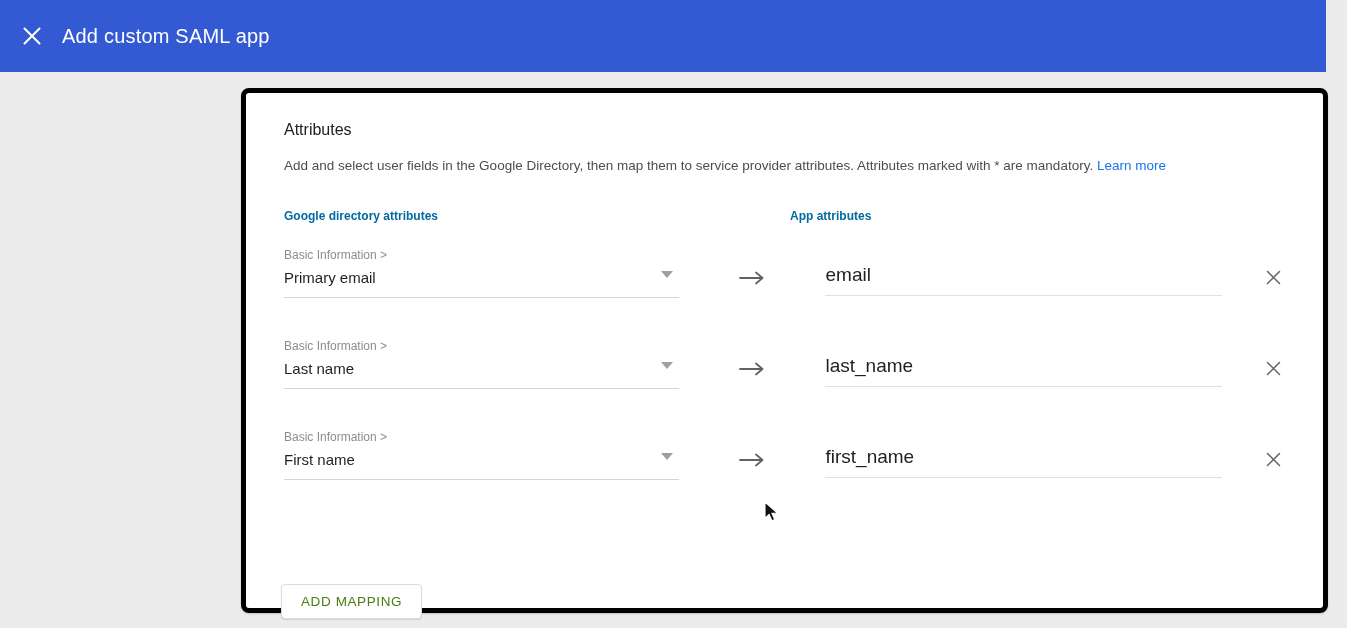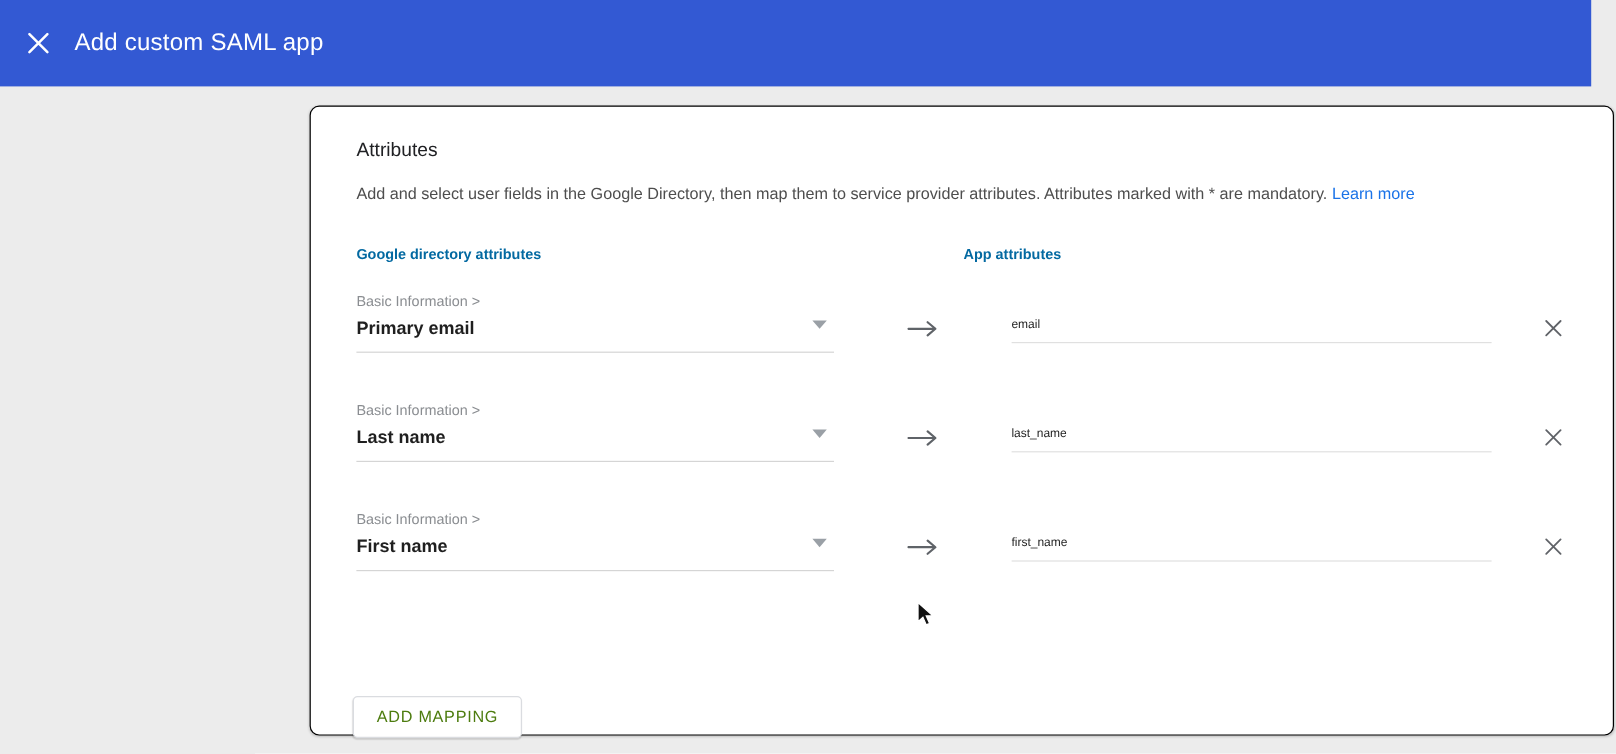--- a/index.html
+++ b/index.html
@@ -31,24 +31,24 @@
     color: #ffffff;
     font-size: 20px;
     font-weight: 400;
     margin-left: 10px;
     letter-spacing: 0.2px;
   }
 
   
   .card {
     position: absolute;
-    left: 258px; top: 88px;
+    left: 241px; top: 88px;
     width: 1087px; height: 525px;
     background: #ffffff;
-    border: 1px solid #000000;
+    border: 5px solid #000000;
     border-radius: 8px;
     box-shadow: 0 1px 2px rgba(0,0,0,0.18);
     padding: 28px 38px 0 38px;
   }
 
   .section-title {
     font-size: 16px;
     color: #202124;
     font-weight: 500;
   }
@@ -95,21 +95,20 @@
   }
   .gda-category {
     font-size: 12px;
     color: #8a8d91;
   }
   .gda-value-line {
     display: flex;
     align-items: center;
     justify-content: space-between;
     margin-top: 7px;
-    font-weight: bold;
   }
   .gda-value {
     font-size: 15px;
     color: #1f1f1f;
   }
   .chevron {
     width: 0; height: 0;
     border-left: 6px solid transparent;
     border-right: 6px solid transparent;
     border-top: 7px solid #9aa0a6;
@@ -127,21 +126,21 @@
   .app-input-wrap {
     width: 402px;
     padding-top: 16px;
   }
   .app-input {
     width: 100%;
     border: none;
     border-bottom: 1px solid #e0e0e0;
     outline: none;
     font-family: "Liberation Sans", "DejaVu Sans", sans-serif;
-    font-size: 10px;
+    font-size: 19px;
     color: #1f1f1f;
     padding-bottom: 9px;
     background: transparent;
   }
   .remove-cell {
     width: 24px; height: 24px;
     margin-left: 18px;
     margin-top: 17px;
     display: flex; align-items: center; justify-content: center;
     cursor: pointer;

